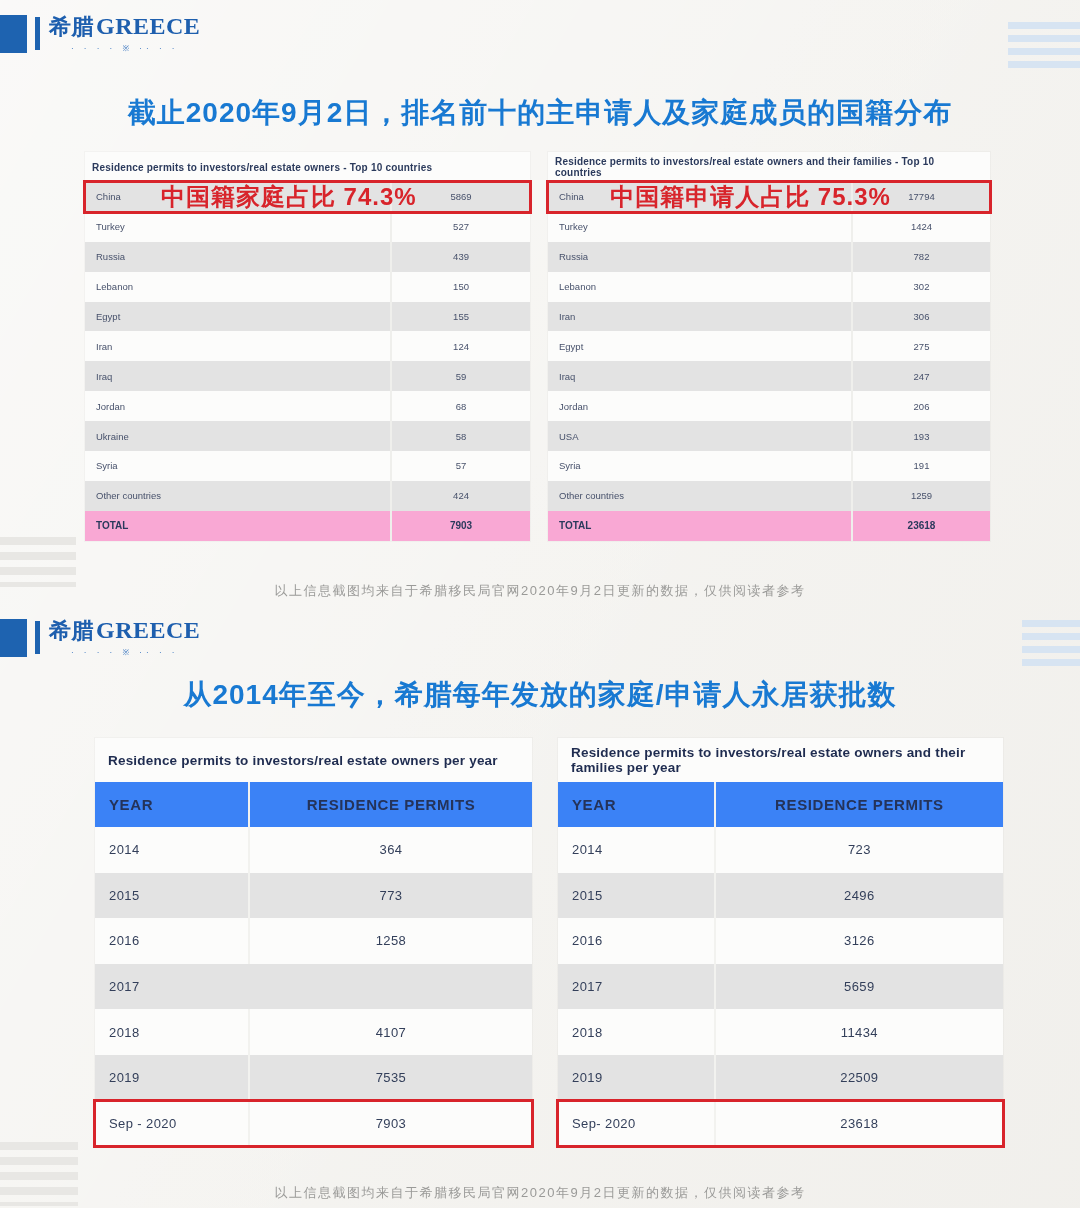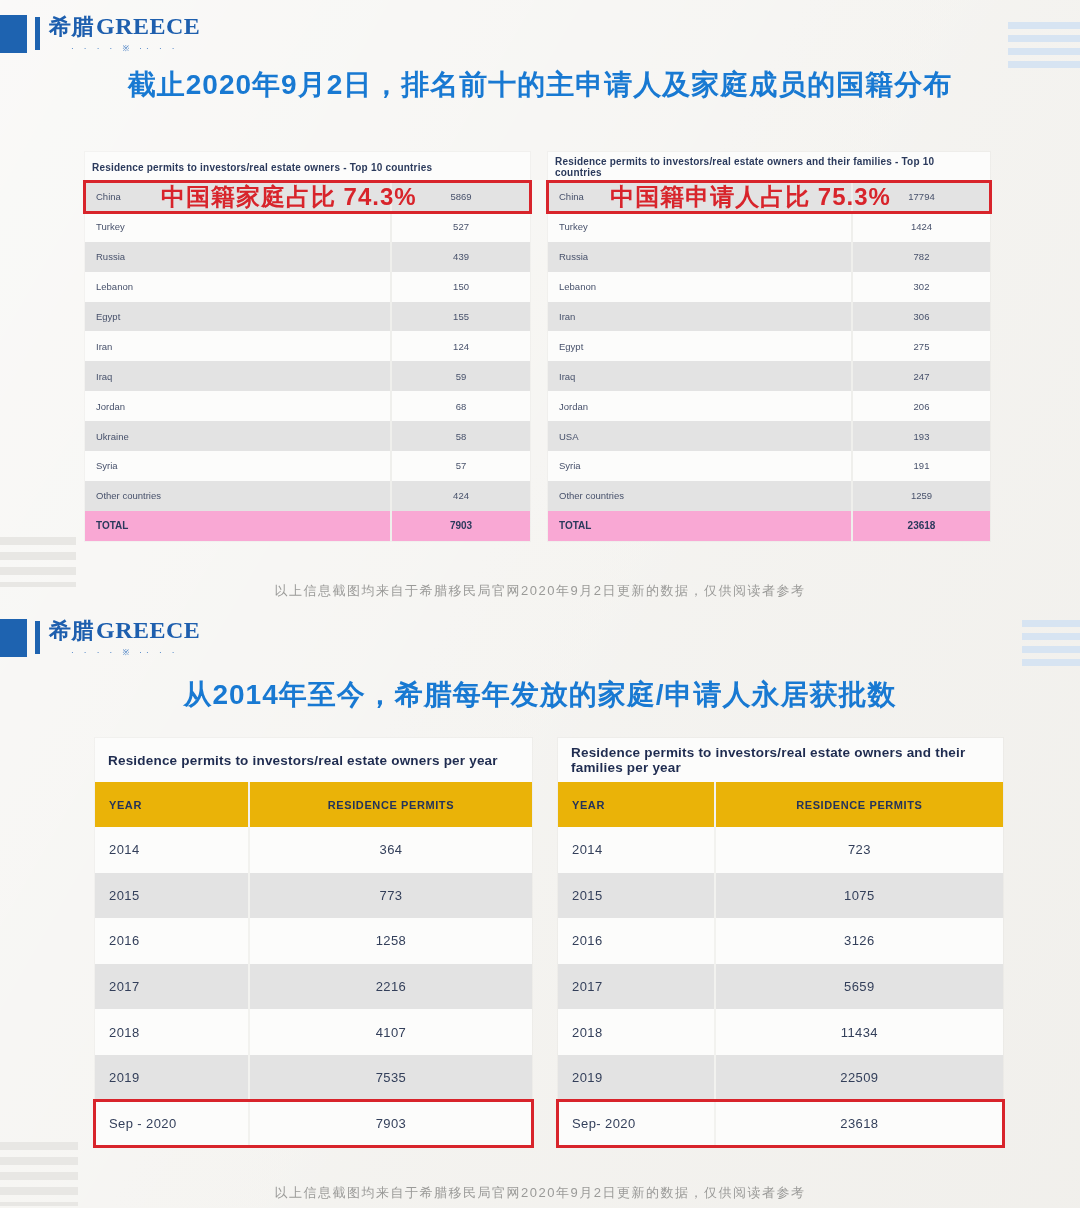--- a/index.html
+++ b/index.html
@@ -37,21 +37,21 @@
   .toprows .c2{width:31%;display:flex;align-items:center;justify-content:center;
                border-left:2px solid #efefec;}
   .toprows .trow:first-child{outline:3px solid #d8242b;outline-offset:-1px;position:relative;z-index:2;}
   .toprows .trow:last-child{font-weight:bold;color:#2b3a5c;font-size:10px;background:#f9a8d4;}
   .hl-label{position:absolute;top:30px;height:30px;left:16px;right:12%;display:flex;align-items:center;
             justify-content:center;color:#d8242b;font-weight:bold;font-size:24px;z-index:3;
             letter-spacing:1px;white-space:nowrap;}
   
   .bt-title{height:44px;display:flex;align-items:center;padding:0 13px;
             font-size:13.5px;font-weight:bold;color:#1f2c50;letter-spacing:.2px;}
-  .bhead{display:flex;height:45px;background:#eab308;font-size:11px;font-weight:bold;
+  .bhead{display:flex;height:45px;background:#3b82f6;font-size:15px;font-weight:bold;
          color:#24335a;letter-spacing:.6px;}
   .bhead .c1{width:35%;display:flex;align-items:center;padding-left:14px;box-sizing:border-box;}
   .bhead .c2{flex:1;display:flex;align-items:center;justify-content:center;border-left:2px solid #f2f2ef;}
   .brows .trow{display:flex;height:45.6px;font-size:13px;color:#333f5a;letter-spacing:.4px;}
   .brows .trow:nth-child(even){background:#e3e3e3;}
   .brows .trow:nth-child(odd){background:#fcfcfb;}
   .brows .c1{width:35%;display:flex;align-items:center;padding-left:14px;box-sizing:border-box;}
   .brows .c2{flex:1;display:flex;align-items:center;justify-content:center;border-left:2px solid #f2f2ef;}
   .brows .trow:last-child{outline:3px solid #d8242b;outline-offset:-1px;position:relative;z-index:2;background:#fcfcfb;}
 </style>
@@ -63,21 +63,21 @@
   <div class="logo" style="top:12px">
     <div class="logo-square"></div>
     <div class="logo-bar"></div>
     <div class="logo-textwrap">
       <div class="logo-text"><span class="cn">希腊</span><span>GREECE</span></div>
       <div class="logo-dots">· · · · ※ ·· · ·</div>
     </div>
   </div>
   <div class="stripes blue" style="top:22px;right:0;width:72px;height:46px"></div>
 
-  <div class="sec-title" style="top:66px">截止2020年9月2日，排名前十的主申请人及家庭成员的国籍分布</div>
+  <div class="sec-title" style="top:94px">截止2020年9月2日，排名前十的主申请人及家庭成员的国籍分布</div>
 
   <div class="panel" style="left:85px;top:152px;width:445px">
     <div class="tt-title">Residence permits to investors/real estate owners - Top 10 countries</div>
     <div class="toprows">
         <div class="trow">
           <div class="c1">China</div>
           <div class="c2">5869</div>
         </div>
         <div class="trow">
           <div class="c1">Turkey</div>
@@ -211,21 +211,20 @@
         <div class="trow">
           <div class="c1">2015</div>
           <div class="c2">773</div>
         </div>
         <div class="trow">
           <div class="c1">2016</div>
           <div class="c2">1258</div>
         </div>
         <div class="trow">
           <div class="c1">2017</div>
-          <div class="c2">2216</div>
         </div>
         <div class="trow">
           <div class="c1">2018</div>
           <div class="c2">4107</div>
         </div>
         <div class="trow">
           <div class="c1">2019</div>
           <div class="c2">7535</div>
         </div>
         <div class="trow">
@@ -241,21 +240,21 @@
       <div class="c1">YEAR</div>
       <div class="c2">RESIDENCE PERMITS</div>
     </div>
     <div class="brows">
         <div class="trow">
           <div class="c1">2014</div>
           <div class="c2">723</div>
         </div>
         <div class="trow">
           <div class="c1">2015</div>
-          <div class="c2">1075</div>
+          <div class="c2">2496</div>
         </div>
         <div class="trow">
           <div class="c1">2016</div>
           <div class="c2">3126</div>
         </div>
         <div class="trow">
           <div class="c1">2017</div>
           <div class="c2">5659</div>
         </div>
         <div class="trow">

